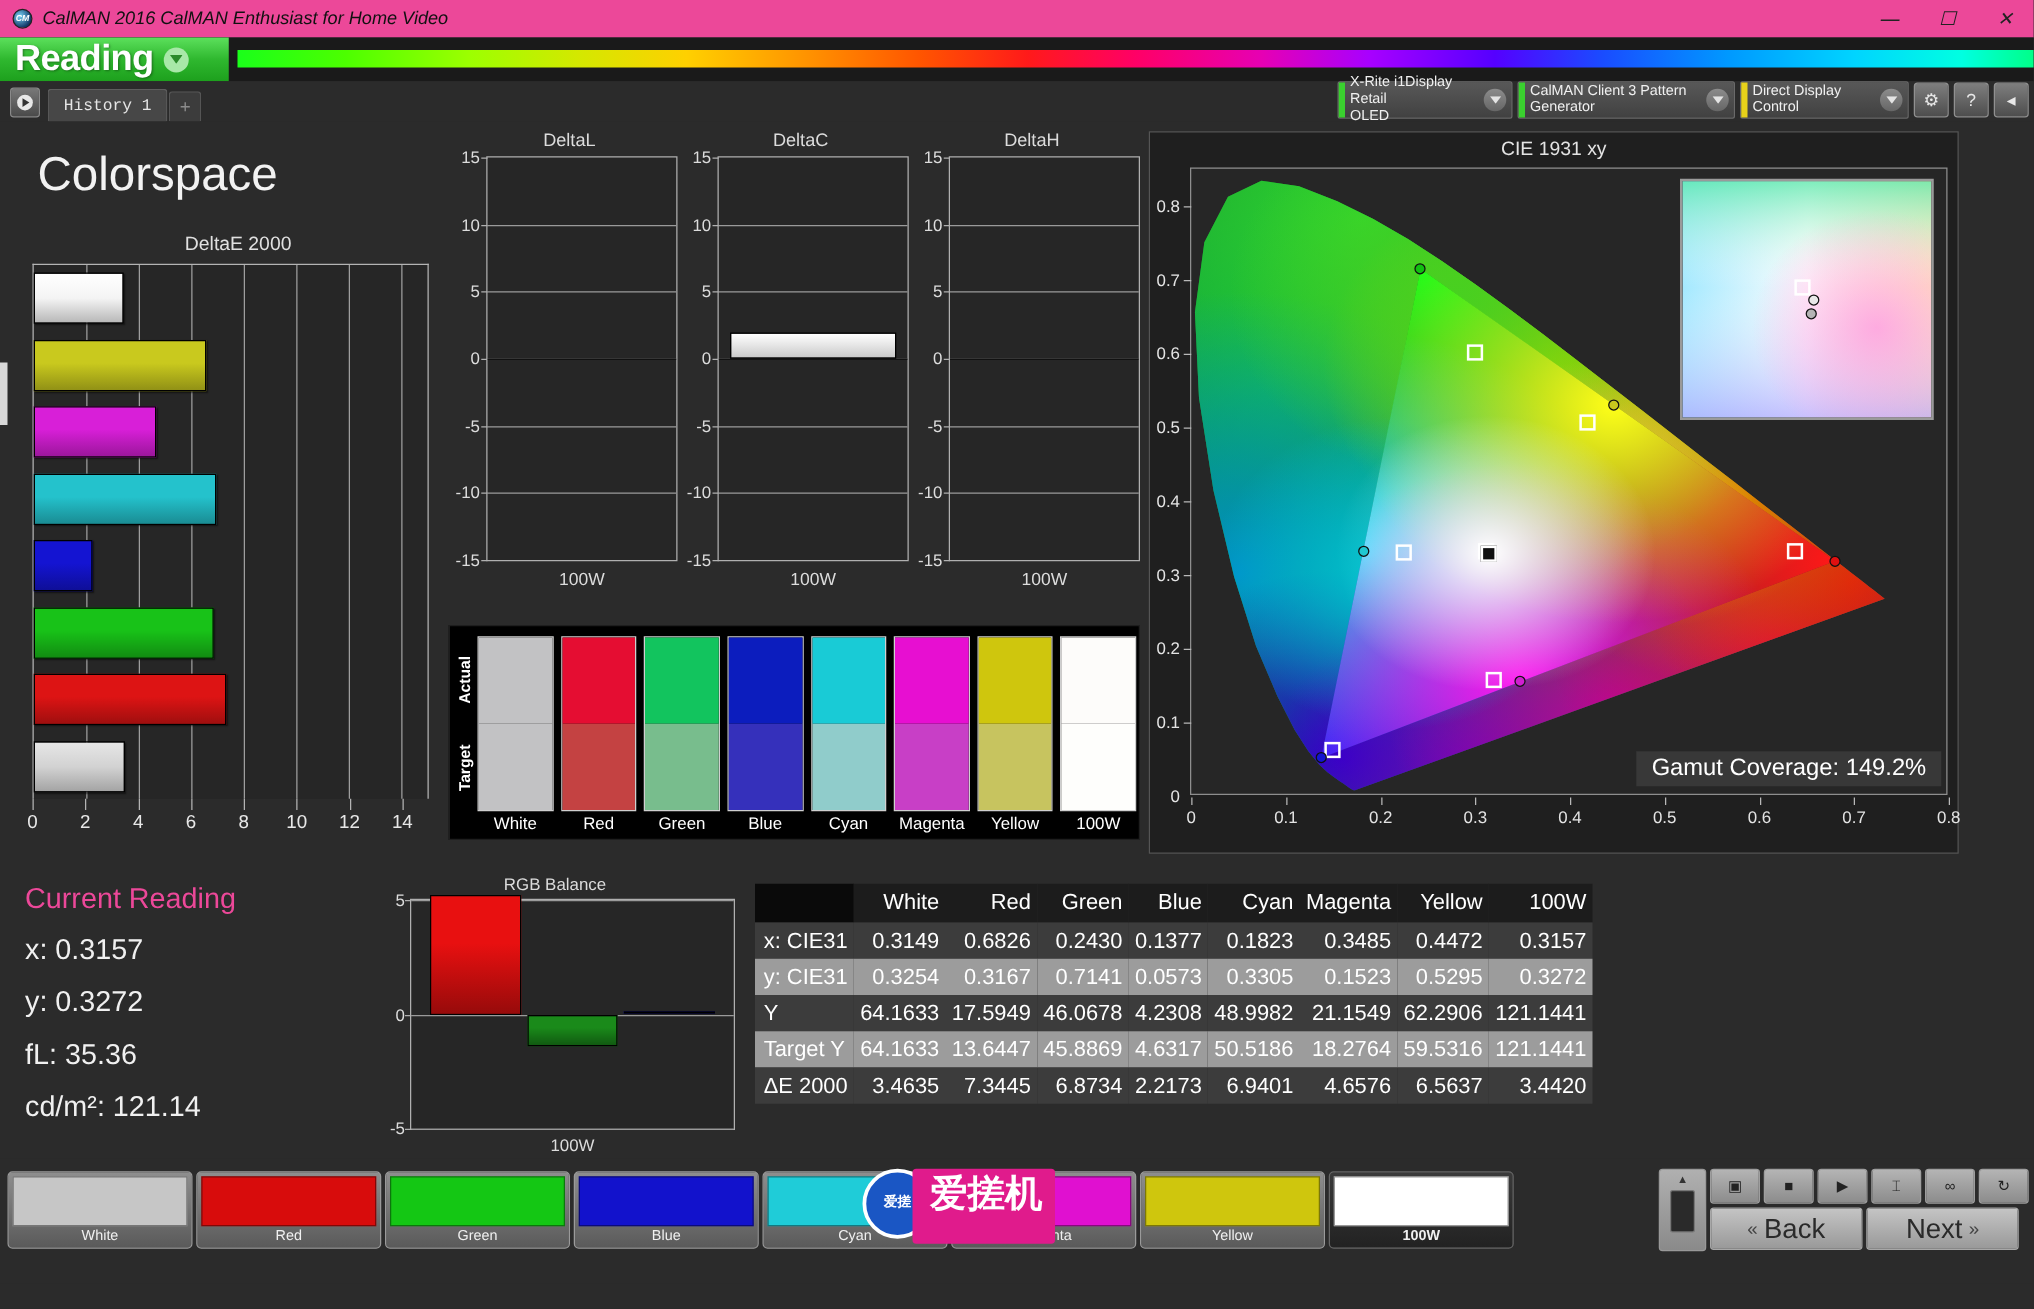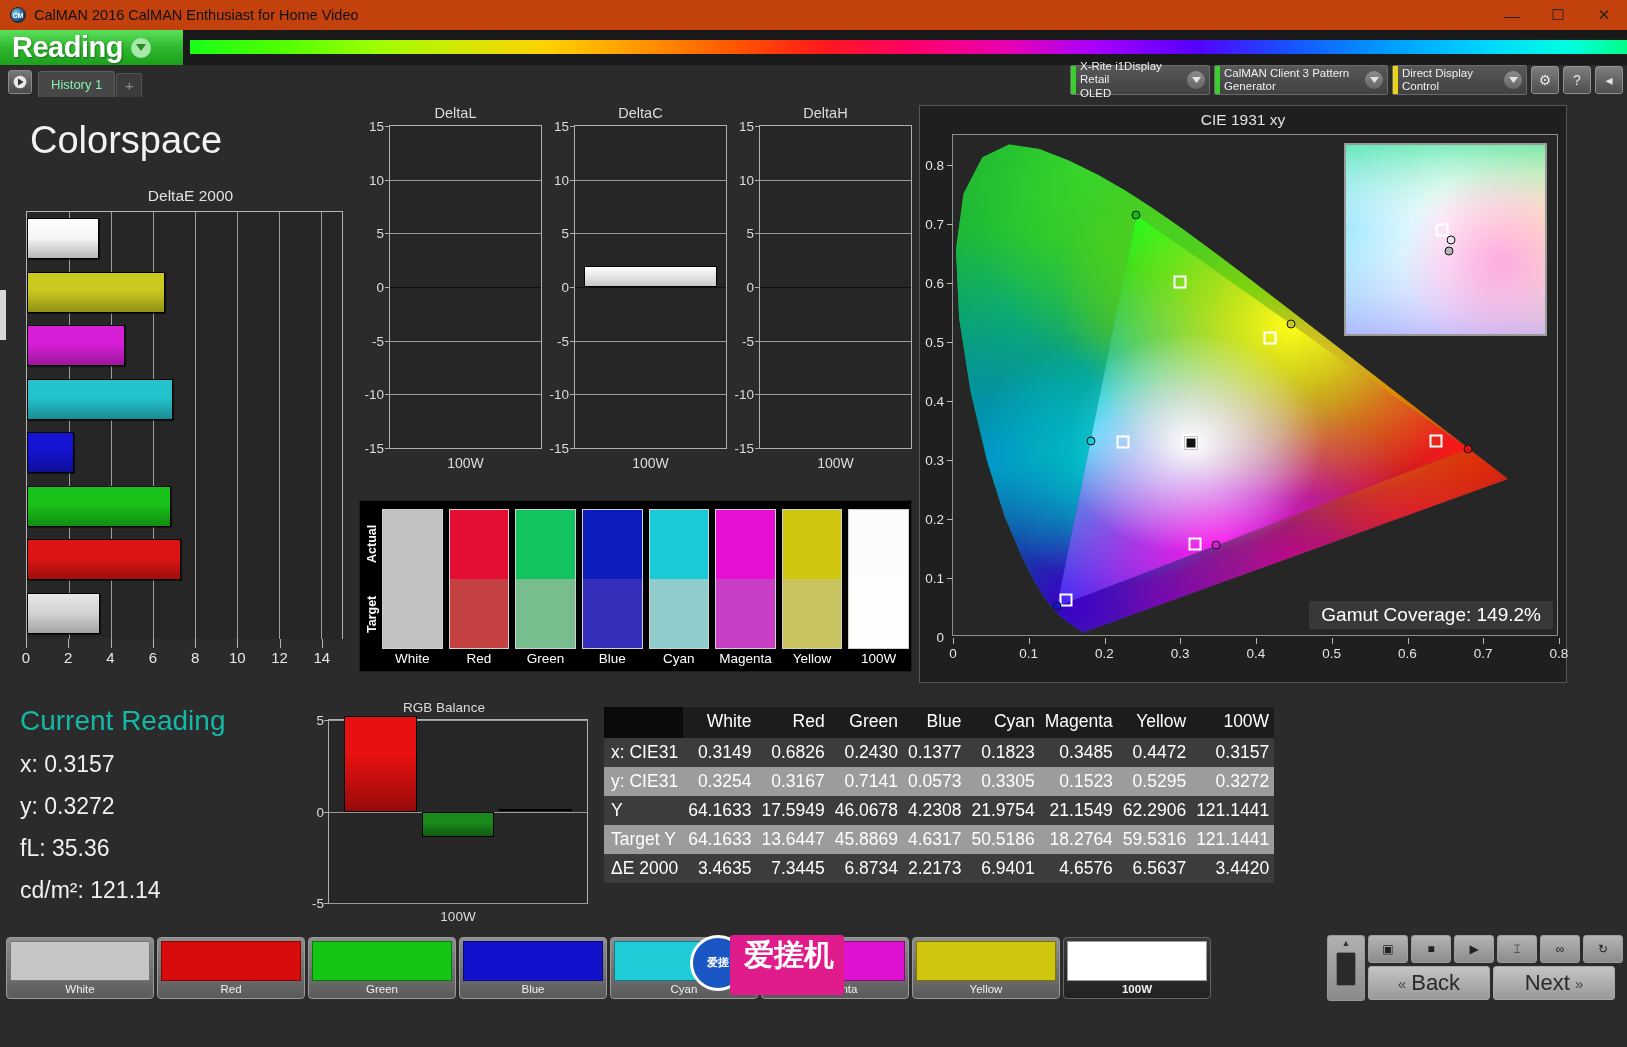--- a/index.html
+++ b/index.html
@@ -6,24 +6,25 @@
   body {
     width: 1627px; height: 1047px;
     background: #2b2b2b;
     font-family: "Liberation Sans", sans-serif;
     overflow: hidden;
     position: relative;
   }
 
   
   .titlebar {
-    height: 30px; background: #c2410c;
+    height: 30px; background: #ec4899;
     display: flex; align-items: center;
     padding-left: 10px;
     position: relative;
+    font-style: italic;
   }
   .app-icon {
     width: 16px; height: 16px; border-radius: 50%;
     background: radial-gradient(circle at 35% 35%, #7ad4f5, #123a6b 70%);
     border: 1px solid #222; margin-right: 8px;
     font-size: 7px; color: #fff; text-align: center; line-height: 15px;
     font-weight: bold;
   }
   .titlebar-text { font-size: 14.5px; color: #111; }
   .win-controls { position: absolute; right: 0; top: 0; display: flex; height: 30px; }
@@ -70,21 +71,21 @@
   .tab-arrow {
     width: 24px; height: 24px; border-radius: 3px; margin: 0 6px 3px 0;
     background: linear-gradient(to bottom, #787878, #4a4a4a);
     border: 1px solid #8a8a8a;
     display: flex; align-items: center; justify-content: center;
   }
   .tab {
     height: 26px; background: #474747; border: 1px solid #5e5e5e;
     border-bottom: none; border-radius: 3px 3px 0 0;
     display: flex; align-items: center; padding: 0 12px;
-    font-size: 13px; color: #86efac;
+    font-size: 13px; color: #e5e5e5; font-family: Liberation Mono, monospace;
   }
   .tab-add {
     width: 26px; height: 24px; background: #3c3c3c; border: 1px solid #555;
     border-bottom: none; border-radius: 3px 3px 0 0; margin-left: 1px;
     display: flex; align-items: center; justify-content: center;
     font-size: 15px; color: #8c8c8c;
   }
   .toolbar-right {
     position: absolute; right: 4px; bottom: 2px;
     display: flex; align-items: center; gap: 4px;
@@ -208,21 +209,21 @@
     background: rgba(58,58,58,.92); padding: 3px 12px;
     font-size: 19px; color: #ffffff;
   }
   .cie-inset {
     position: absolute; right: 10px; top: 8px; width: 203px; height: 193px;
     border: 2px solid #9a9a9a;
   }
 
   
   .reading { position: absolute; left: 20px; top: 608px; }
-  .reading h2 { font-size: 28px; color: #14b8a6; font-weight: normal; margin-bottom: 14px; }
+  .reading h2 { font-size: 23px; color: #ec4899; font-weight: normal; margin-bottom: 14px; }
   .reading-line { font-size: 23px; color: #f0f0f0; margin-bottom: 15px; }
 
   
   .rgbb { position: absolute; left: 300px; top: 603px; width: 288px; }
   .rgbb-title { text-align: center; font-size: 13.5px; color: #dcdcdc; margin-bottom: 4px; }
   .rgbb-plot {
     position: relative; height: 185px; background: #262626;
     border: 1px solid #b0b0b0; margin-left: 28px;
   }
   .rgbb-gline { position: absolute; left: 0; right: 0; height: 1px; background: #9a9a9a; }
@@ -853,21 +854,21 @@
           <td>0.1523</td>
           <td>0.5295</td>
           <td>0.3272</td>
         </tr>
         <tr class="odd">
           <td class="rowlab">Y</td>
           <td>64.1633</td>
           <td>17.5949</td>
           <td>46.0678</td>
           <td>4.2308</td>
-          <td>21.9754</td>
+          <td>48.9982</td>
           <td>21.1549</td>
           <td>62.2906</td>
           <td>121.1441</td>
         </tr>
         <tr class="even">
           <td class="rowlab">Target Y</td>
           <td>64.1633</td>
           <td>13.6447</td>
           <td>45.8869</td>
           <td>4.6317</td>

